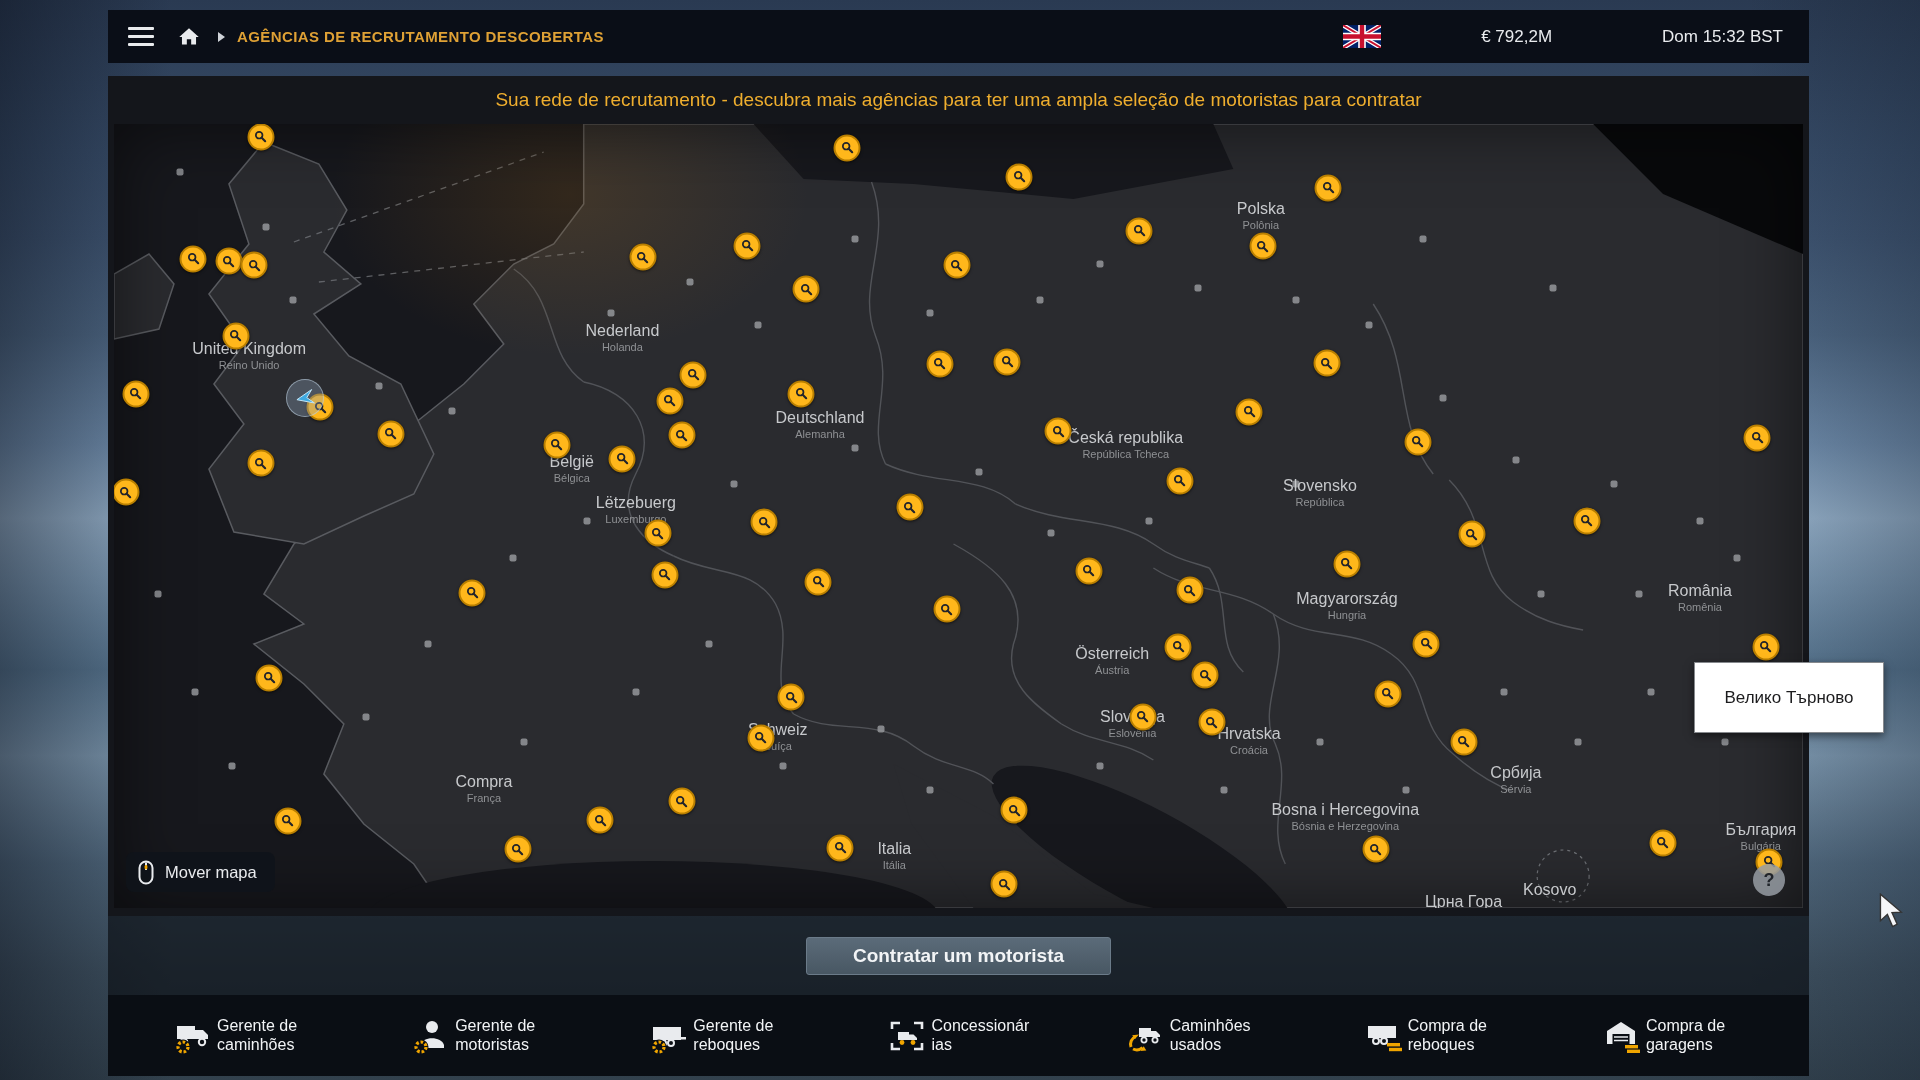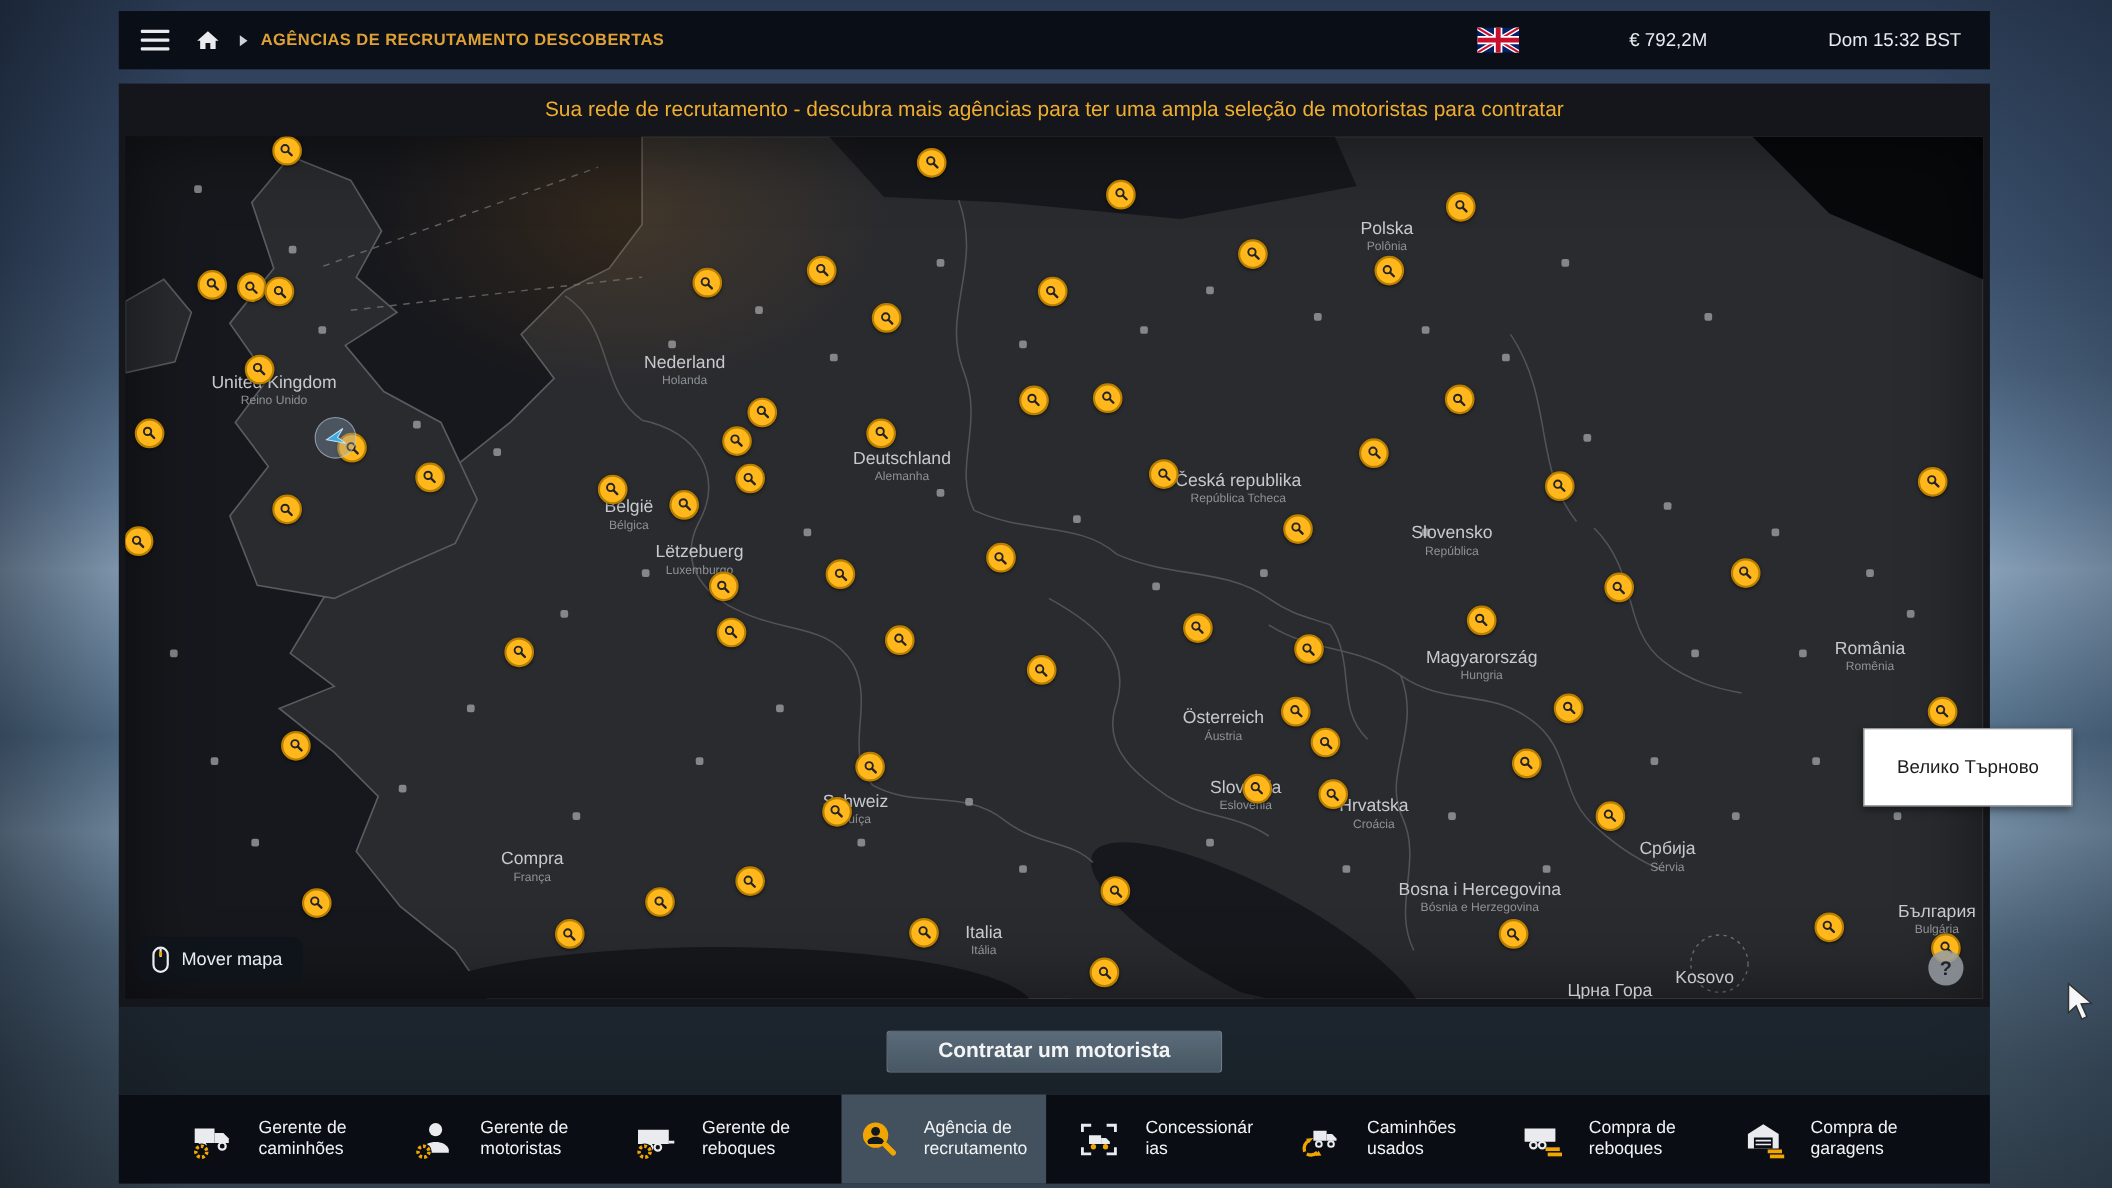--- a/index.html
+++ b/index.html
@@ -36,21 +36,21 @@
   .player-marker{position:absolute;width:36px;height:36px;transform:translate(-50%,-50%);border-radius:50%;background:rgba(140,160,185,.35);border:1px solid rgba(195,215,230,.55);display:flex;align-items:center;justify-content:center;z-index:6;}
   .player-marker svg{width:22px;height:22px;transform:rotate(-12deg);}
   .move-map-chip{position:absolute;left:12px;bottom:16px;height:40px;display:flex;align-items:center;gap:11px;background:rgba(15,19,26,.88);border-radius:8px;padding:0 18px 0 12px;color:#e9ebee;font-size:16.5px;z-index:8;cursor:pointer;}
   .help-btn{position:absolute;right:18px;bottom:12px;width:32px;height:32px;border-radius:50%;background:rgba(150,156,163,.85);color:#20242a;font-weight:bold;font-size:18px;display:flex;align-items:center;justify-content:center;z-index:8;cursor:pointer;}
   .map-tooltip{position:absolute;left:1586px;top:652px;width:188px;height:69px;background:#ffffff;border:1px solid #86898d;box-shadow:0 3px 8px rgba(0,0,0,.5);display:flex;align-items:center;justify-content:center;color:#1c1c1e;font-size:17px;z-index:50;}
   
   .hire-row{height:79px;background:rgba(12,16,22,.72);display:flex;align-items:center;justify-content:center;}
   .hire-btn{height:36px;padding:0 46px;background:linear-gradient(180deg,#5b6b79,#485763);border:1px solid #6b7b89;border-radius:3px;color:#f2f4f6;font-weight:bold;font-size:19px;font-family:"Liberation Sans",sans-serif;display:flex;align-items:center;cursor:pointer;}
   
   .toolbar{height:81px;background:#0a0e14;display:flex;align-items:stretch;justify-content:space-between;padding:0 52px;box-sizing:border-box;}
-  .tool-item{display:flex;align-items:center;gap:22px;padding:0 13px;cursor:pointer;}
+  .tool-item{display:flex;align-items:center;gap:4px;padding:0 13px;cursor:pointer;}
   .tool-item.selected{background:#43505e;}
   .tool-label{width:98px;color:#f2f4f6;font-size:16px;line-height:1.18;word-break:break-word;}
   .tool-icon{display:flex;align-items:center;}
   
   .cursor{position:absolute;left:1878px;top:893px;z-index:100;pointer-events:none;}
 </style>
 </head>
 <body>
 
 <div class="bg1"></div>
@@ -733,31 +733,20 @@
           <g transform="translate(10,31)">
               <circle r="7.5" fill="#0a0e14"></circle>
               <circle r="5" fill="none" stroke="#f0a500" stroke-width="3.2" stroke-dasharray="2.6 1.9"></circle>
             </g>
         </svg>
       </span>
       <span class="tool-label">Gerente de reboques</span>
     </div>
 
 
-    <div class="tool-item selected">
-      <span class="tool-icon">
-        <svg viewBox="0 0 40 40" width="40" height="40">
-          <circle cx="18" cy="16" r="11.5" fill="#f0a500"></circle>
-          <circle cx="18" cy="12.5" r="4" fill="#101820"></circle>
-          <path d="M10.5 21.5c2.2-5.5 12.8-5.5 15 0l-1 2.5h-13z" fill="#101820"></path>
-          <path d="M26.5 24.5l7.5 7.5" stroke="#f0a500" stroke-width="5" stroke-linecap="round"></path>
-        </svg>
-      </span>
-      <span class="tool-label">Agência de recrutamento</span>
-    </div>
 
     <div class="tool-item">
       <span class="tool-icon">
         <svg viewBox="0 0 40 40" width="40" height="40">
           <path d="M5 13V7h8 M27 7h8v6 M5 27v6h8 M27 33h8v-6" stroke="#e9ebee" stroke-width="2.6" fill="none"></path>
           <path d="M11 16h11v8H11z" fill="#e9ebee"></path>
             <path d="M22 18.5h4.5l3.5 3.5v2h-8z" fill="#e9ebee"></path>
           <circle cx="15" cy="26.5" r="2.4" fill="#f0a500"></circle>
             <circle cx="26" cy="26.5" r="2.4" fill="#f0a500"></circle>
         </svg>

